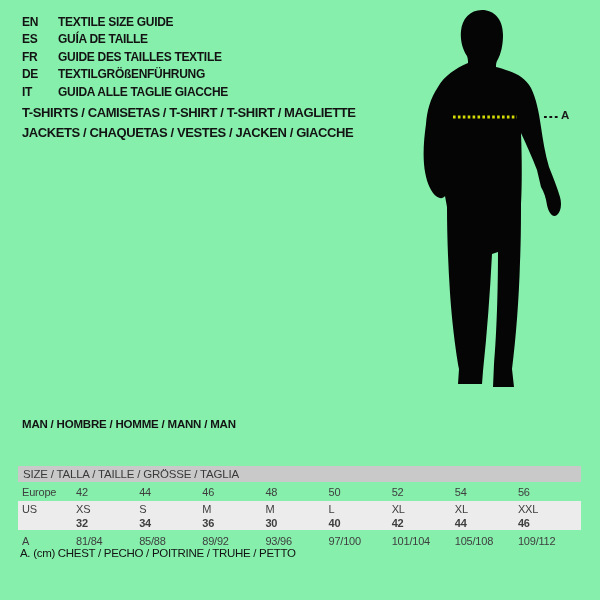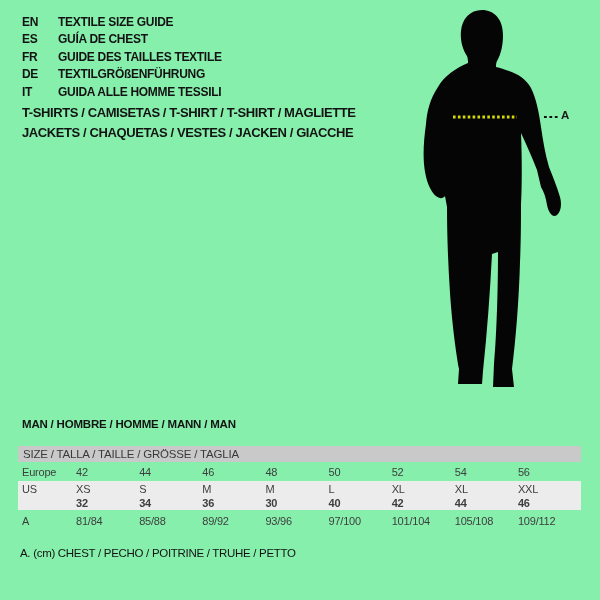--- a/index.html
+++ b/index.html
@@ -18,21 +18,21 @@
   
   .figure-svg{position:absolute;left:405px;top:0;width:170px;height:400px;}
   .measure-label{position:absolute;left:561px;top:109px;
     font-size:11.5px;font-weight:600;color:#1a1a1a;}
   
   .man-title{position:absolute;left:22px;top:418px;
     font-size:11.5px;font-weight:bold;letter-spacing:-0.2px;color:#131313;}
   
   .size-table-wrap{position:absolute;left:18px;top:446px;width:563px;}
   .size-table-header{height:16px;line-height:16px;background:#c9c9c9;
-    font-size:11.5px;letter-spacing:-0.2px;color:#3a3a3a;padding-left:5px;}
+    font-size:11.5px;letter-spacing:-0.2px;color:#3a3a3a;padding-left:5px;margin-top:20px;}
   table.size-table{width:100%;border-collapse:collapse;table-layout:fixed;
     font-size:11px;letter-spacing:-0.2px;color:#3e3e3e;padding-left:8px;}
   table.size-table td{padding:0;vertical-align:middle;}
   table.size-table td.rowlabel{text-align:left;padding-left:4px;}
   tr.r-europe td{height:19px;}
   tr.r-us td{height:15px;background:#ececec;}
   tr.r-eu2 td{height:14px;background:#ececec;font-weight:bold;}
   tr.r-a td{height:21px;}
   
   .footnote{position:absolute;left:20px;top:547px;
@@ -43,33 +43,33 @@
 
 <div class="canvas">
 
   <div class="lang-block">
     <div class="lang-row">
       <span class="lang-code">EN</span>
       <span class="lang-label">TEXTILE SIZE GUIDE</span>
     </div>
     <div class="lang-row">
       <span class="lang-code">ES</span>
-      <span class="lang-label">GUÍA DE CHEST</span>
+      <span class="lang-label">GUÍA DE TAILLE</span>
     </div>
     <div class="lang-row">
       <span class="lang-code">FR</span>
       <span class="lang-label">GUIDE DES TAILLES TEXTILE</span>
     </div>
     <div class="lang-row">
       <span class="lang-code">DE</span>
       <span class="lang-label">TEXTILGRÖßENFÜHRUNG</span>
     </div>
     <div class="lang-row">
       <span class="lang-code">IT</span>
-      <span class="lang-label">GUIDA ALLE HOMME TESSILI</span>
+      <span class="lang-label">GUIDA ALLE TAGLIE GIACCHE</span>
     </div>
   </div>
 
   <div class="cat-block">
     <div>T-SHIRTS / CAMISETAS / T-SHIRT / T-SHIRT / MAGLIETTE</div>
     <div>JACKETS / CHAQUETAS / VESTES / JACKEN / GIACCHE</div>
   </div>
 
   <svg class="figure-svg" viewBox="405 0 170 400" xmlns="http://www.w3.org/2000/svg">
     <path fill="#050505" d="

